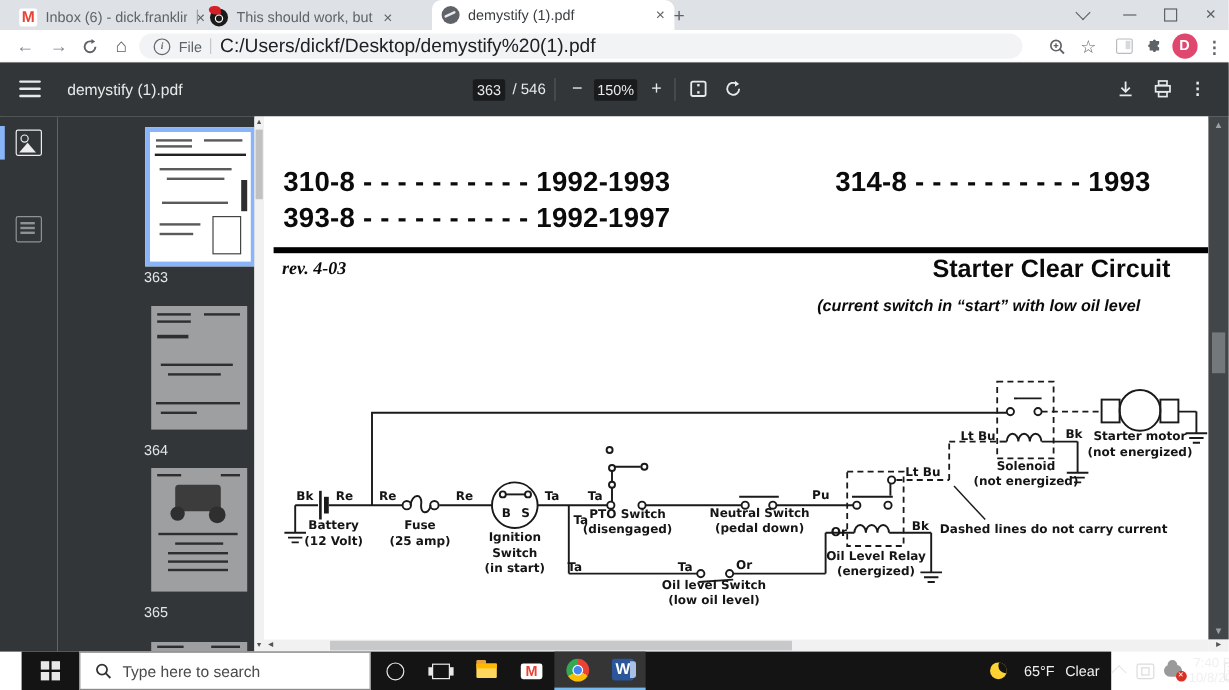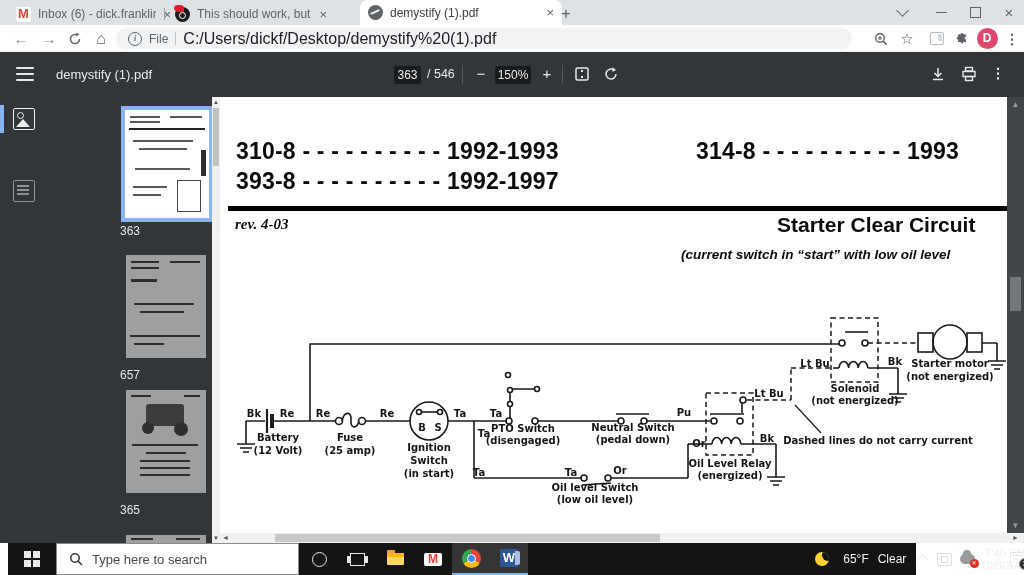--- a/index.html
+++ b/index.html
@@ -86,21 +86,21 @@
   .hscroll{position:absolute;left:220px;top:533px;width:787px;height:10px;background:#f1f1f1;}
   .hthumb{position:absolute;left:55px;top:1px;width:385px;height:8px;background:#c6c8ca;}
   .harrow{position:absolute;top:1px;font-size:7px;color:#555;}
 
   .vscroll{position:absolute;left:1007px;top:97px;width:17px;height:436px;background:#424649;}
   .vthumb{position:absolute;left:3px;top:180px;width:11px;height:34px;background:#75787a;}
   .varrow{position:absolute;left:0;width:17px;text-align:center;font-size:8px;color:#9aa0a3;}
   .corner{position:absolute;left:1007px;top:533px;width:17px;height:10px;background:#f1f1f1;text-align:center;font-size:7px;color:#555;line-height:10px;}
 
   
-  .taskbar{position:absolute;left:8px;top:543px;width:908px;height:32px;background:#141414;}
+  .taskbar{position:absolute;left:18px;top:543px;width:908px;height:32px;background:#141414;}
   .tbslot{position:absolute;top:0;height:32px;display:flex;align-items:center;justify-content:center;}
   .winlogo{display:grid;grid-template-columns:7px 7px;grid-template-rows:7px 7px;gap:1.5px;}
   .winlogo i{background:#e8e8e8;}
   .searchbox{position:absolute;left:48px;top:0;width:243px;height:32px;background:#fff;border:1px solid #8a8a8a;box-sizing:border-box;display:flex;align-items:center;gap:9px;padding-left:12px;}
   .searchbox span{font-size:13px;color:#4a4a4a;}
   .ring{width:13px;height:13px;border:1.8px solid #e8e8e8;border-radius:50%;}
   .tview{width:13px;height:11px;border:1.6px solid #e8e8e8;position:relative;background:#141414;}
   .tview::before{content:"";position:absolute;left:-4px;top:2px;width:3px;height:7px;background:#e8e8e8;}
   .tview::after{content:"";position:absolute;right:-4px;top:2px;width:3px;height:7px;background:#e8e8e8;}
   .folder{width:17px;height:12px;background:#ffd75e;border-radius:1px;position:relative;}
@@ -268,21 +268,21 @@
     <div class="thumb gray" style="left:78px;top:158px;width:80px;height:103px;">
       <div class="tline tdark" style="left:5px;top:6px;width:28px;"></div>
       <div class="tline tdark" style="left:44px;top:6px;width:30px;"></div>
       <div class="tline tdark" style="left:5px;top:12px;width:28px;"></div>
       <div class="tline tdark" style="left:5px;top:24px;width:26px;height:3px;"></div>
       <div class="tline tdark" style="left:8px;top:48px;width:60px;"></div>
       <div class="tline tdark" style="left:14px;top:56px;width:44px;"></div>
       <div class="tline tdark" style="left:4px;top:80px;width:70px;height:2px;"></div>
       <div class="tline tdark" style="left:8px;top:88px;width:30px;"></div>
     </div>
-    <div class="tlabel" style="top:271px;">657</div>
+    <div class="tlabel" style="top:271px;">364</div>
 
     <div class="thumb gray" style="left:78px;top:293px;width:80px;height:103px;">
       <div class="tline tdark" style="left:5px;top:5px;width:20px;"></div>
       <div class="tline tdark" style="left:58px;top:5px;width:16px;"></div>
       <div class="tline tdark" style="left:20px;top:14px;width:38px;height:22px;background:#3c3c3c;border-radius:3px;"></div>
       <div class="tline tdark" style="left:16px;top:32px;width:12px;height:12px;background:#2f2f2f;border-radius:50%;"></div>
       <div class="tline tdark" style="left:48px;top:32px;width:14px;height:14px;background:#2f2f2f;border-radius:50%;"></div>
       <div class="tline tdark" style="left:6px;top:54px;width:66px;height:2px;"></div>
       <div class="tline tdark" style="left:20px;top:62px;width:40px;"></div>
       <div class="tline tdark" style="left:14px;top:70px;width:50px;"></div>

